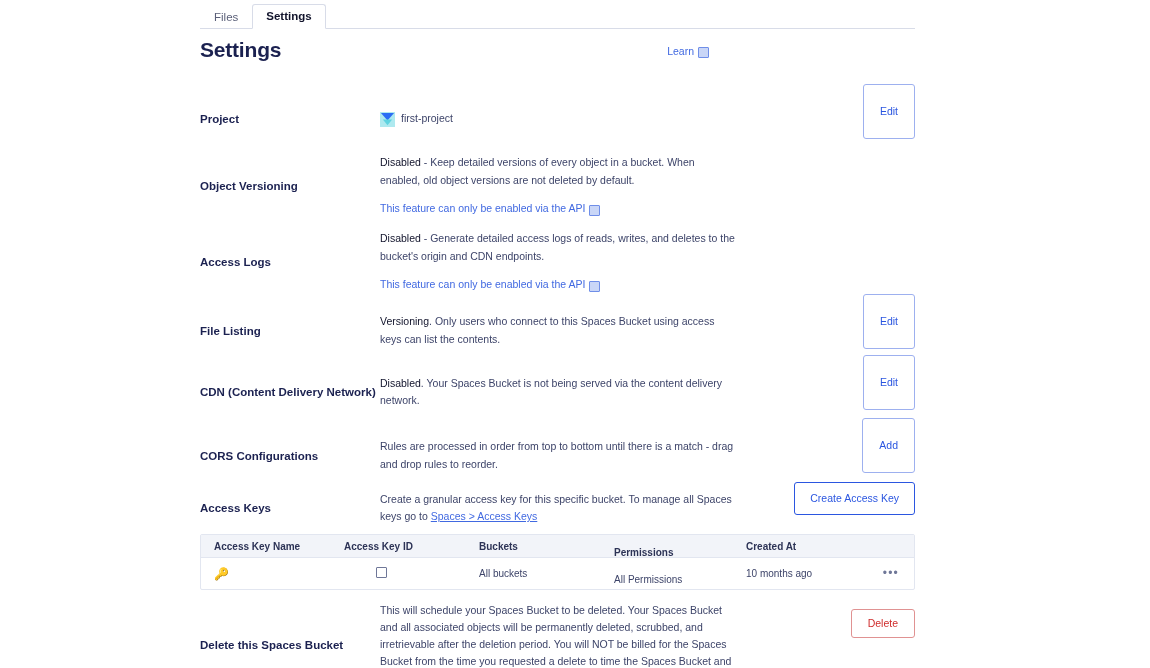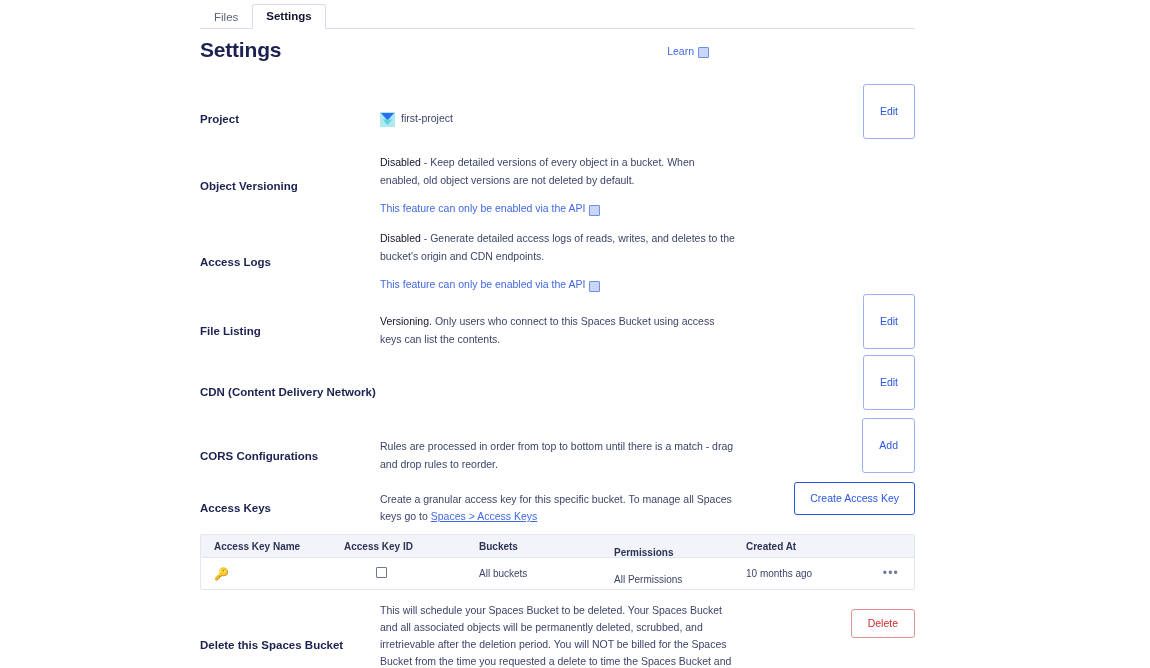--- a/index.html
+++ b/index.html
@@ -317,20 +317,23 @@
       <div class="row-body">
         <b>Versioning</b><span>. Only users who connect to this Spaces Bucket using access keys can list the contents.</span>
       </div>
       <div class="row-action" style="top:-6px;">
         <button class="btn">Edit</button>
       </div>
     </div>
 
     <div class="row" style="min-height:62px;">
       <div class="row-label">CDN (Content Delivery Network)</div>
+      <div class="row-body">
+        <b>Disabled</b><span>. Your Spaces Bucket is not being served via the content delivery network.</span>
+      </div>
       <div class="row-action" style="top:-6px;">
         <button class="btn">Edit</button>
       </div>
     </div>
 
     <div class="row" style="min-height:65px;">
       <div class="row-label">CORS Configurations</div>
       <div class="row-body">Rules are processed in order from top to bottom until there is a match - drag and drop rules to reorder.</div>
       <div class="row-action" style="top:-5px;">
         <button class="btn">Add</button>

